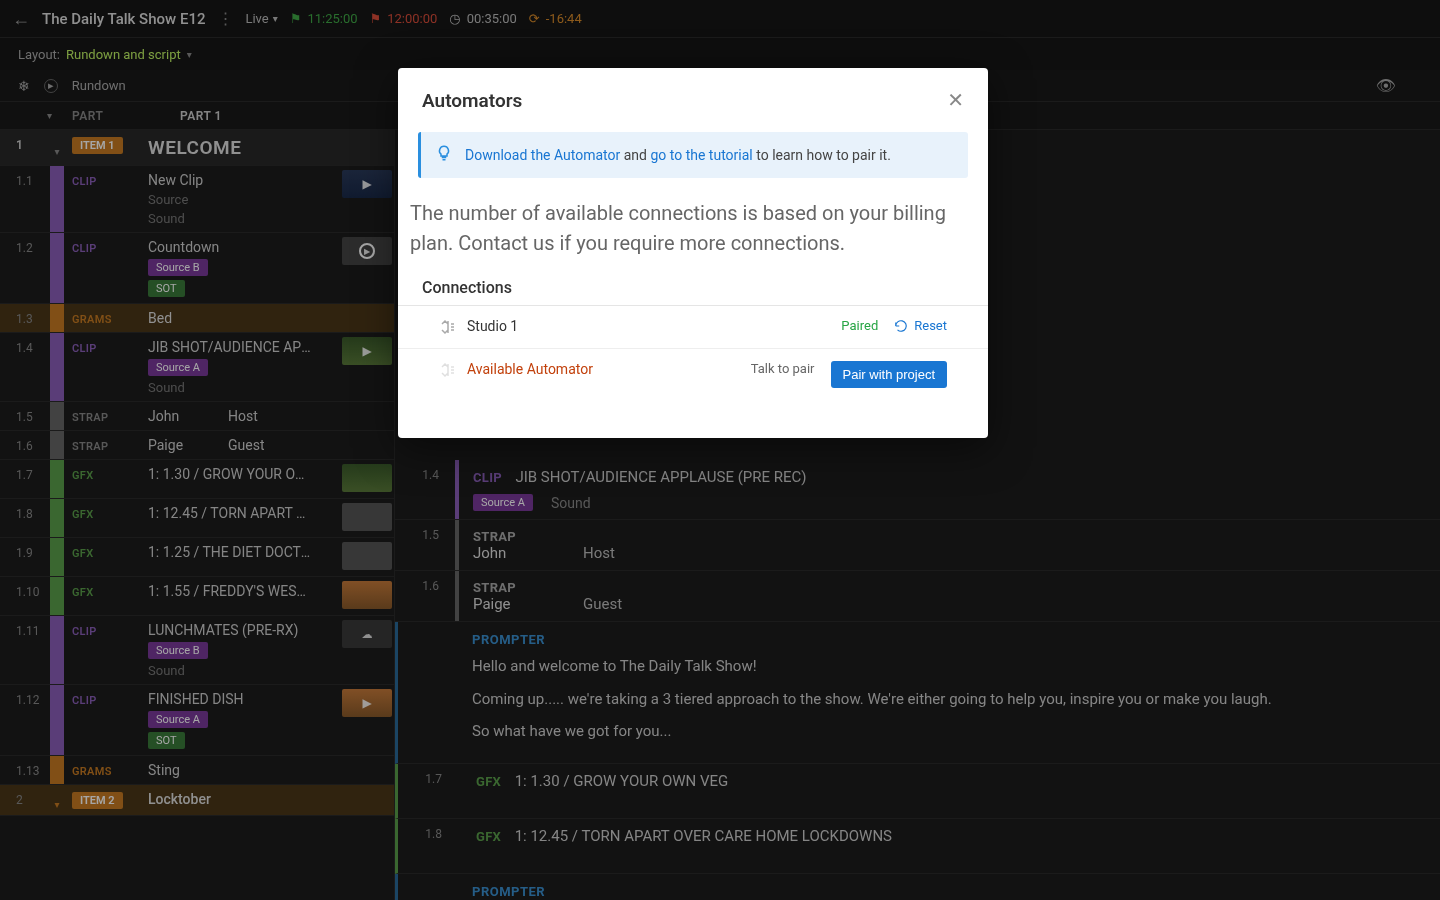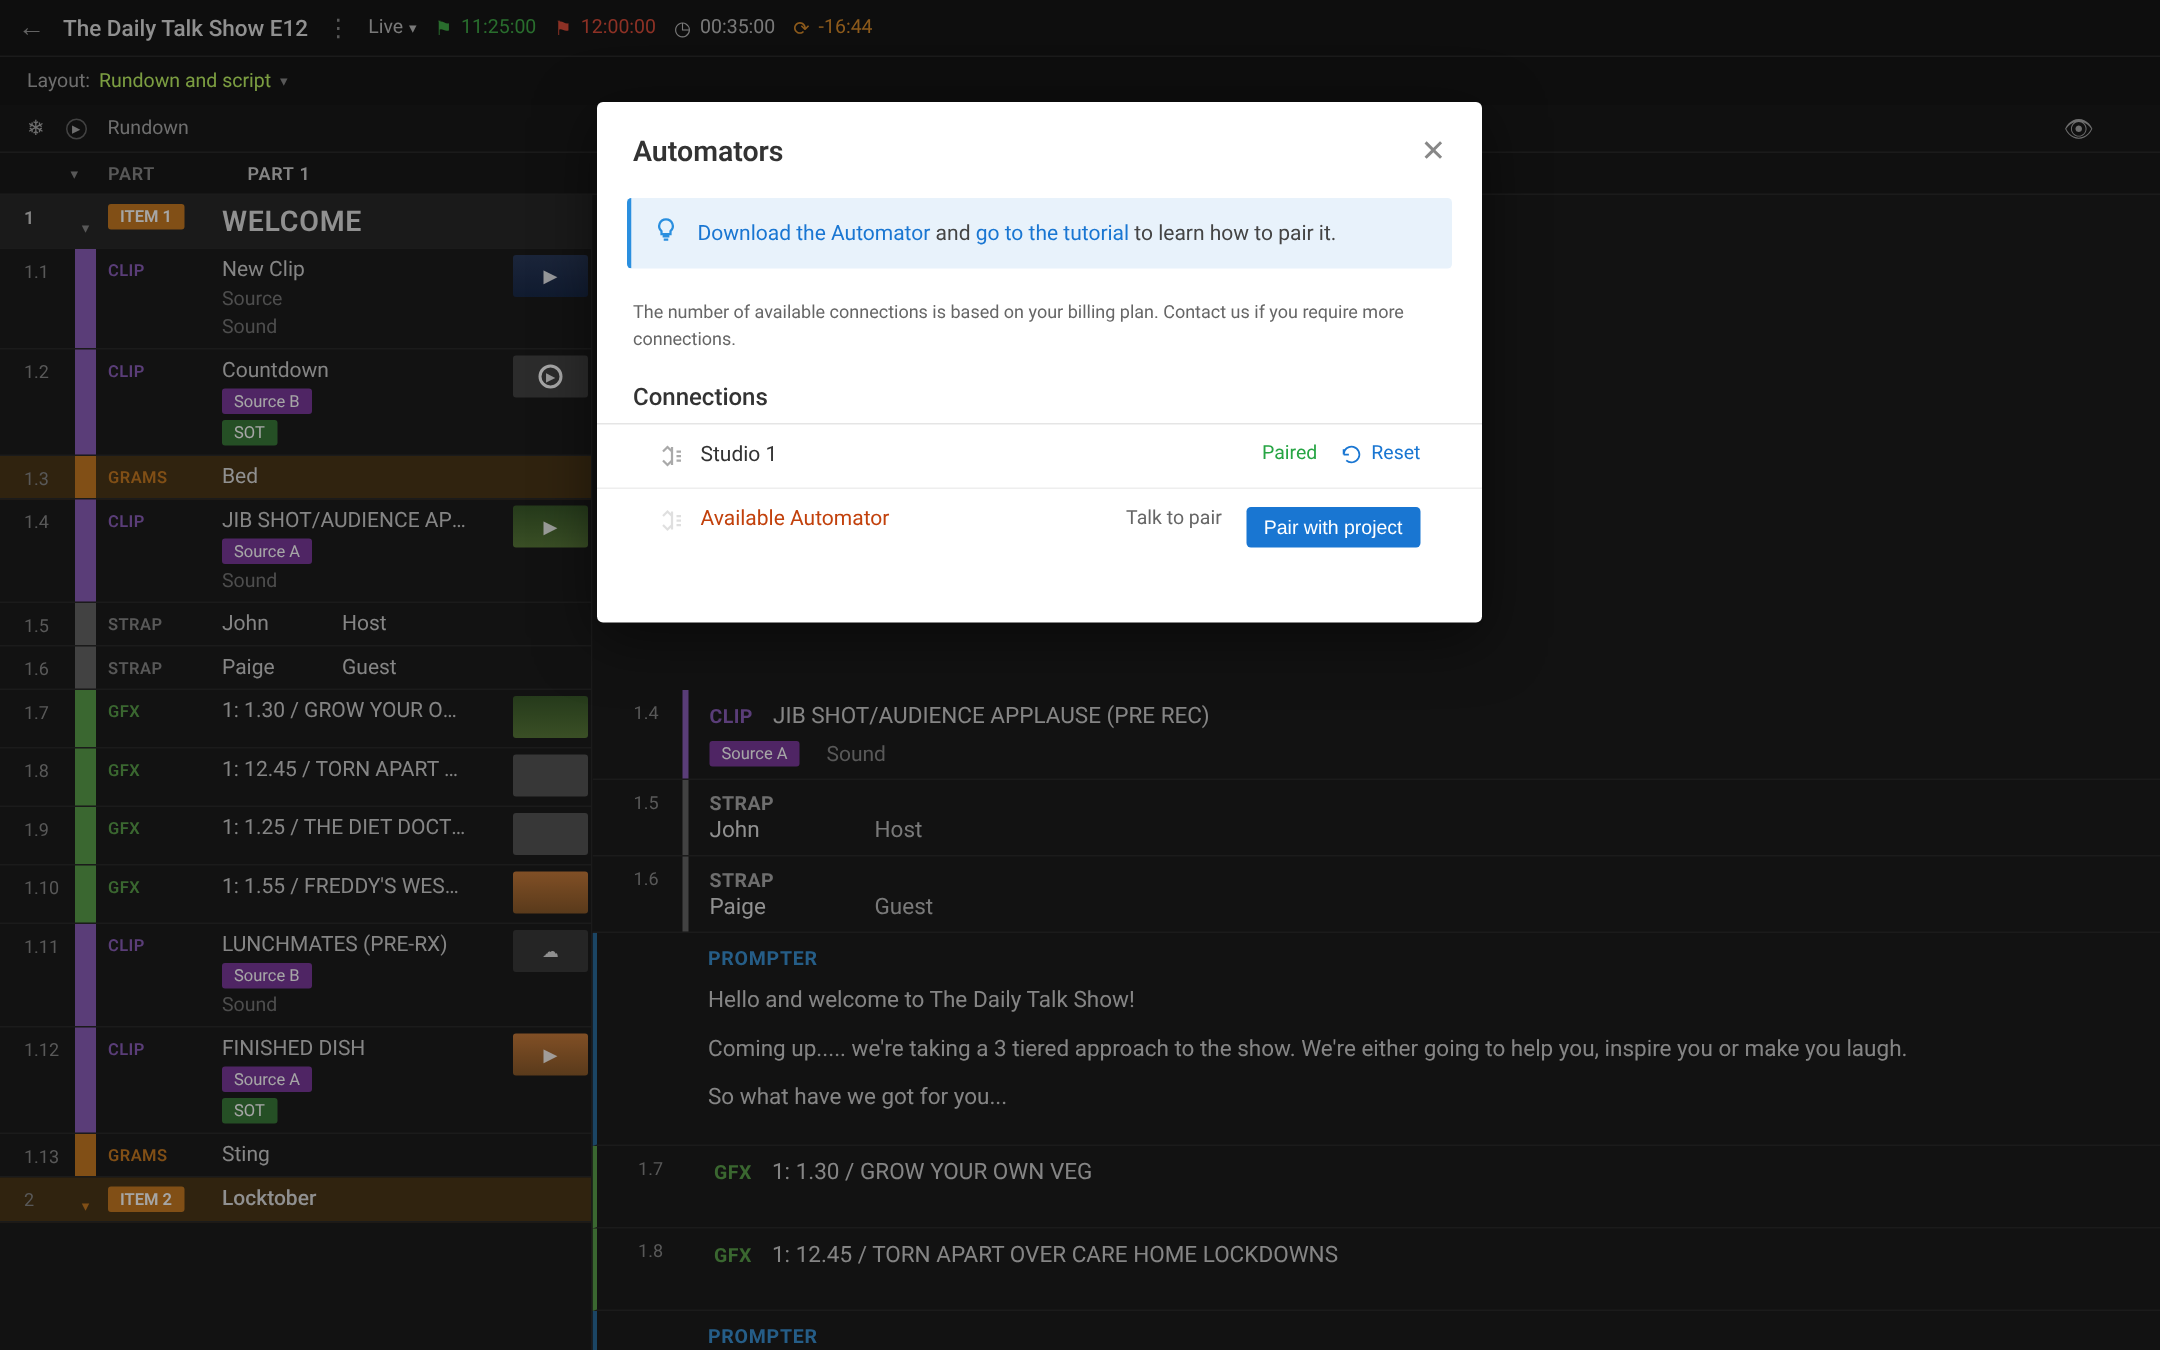--- a/index.html
+++ b/index.html
@@ -71,21 +71,21 @@
       height: 28px;
       display: flex;
       align-items: center;
       gap: 12px;
       background: #1a1a1a;
       border-bottom: 1px solid #2a2a2a;
       font-size: 12px;
     }
     .part-header .chev { width: 60px; text-align: right; padding-right: 8px; font-size: 10px; color:#888;}
     .part-header .lbl { color: #888; font-weight: 600; width: 80px; letter-spacing:0.5px;}
-    .part-header .name { color: #ccc; font-weight: 600; letter-spacing:0.5px; margin-left:1px;}
+    .part-header .name { color: #ccc; font-weight: 600; letter-spacing:0.5px; margin-left:16px;}
     
     .content { display: flex; height: calc(900px - 38px - 32px - 32px - 28px); }
     .left { width: 395px; border-right: 1px solid #2a2a2a; overflow: hidden; background:#1c1c1c;}
     .right { flex: 1; overflow: hidden; background:#1c1c1c; padding-top: 330px;}
     
     .row {
       display: flex;
       align-items: flex-start;
       border-bottom: 1px solid #2a2a2a;
       position: relative;
@@ -254,22 +254,22 @@
       font-size: 14px;
       color: #444;
     }
     .info-box .bulb {
       color: #2a8fdf;
       font-size: 18px;
       flex-shrink: 0;
     }
     .info-box a { color: #1976d2; text-decoration: none; }
     .plan-text {
-      padding: 12px 24px 4px;
-      font-size: 12px;
+      padding: 12px 12px 4px;
+      font-size: 20px;
       color: #666;
       line-height: 1.5;
     }
     .conn-header {
       padding: 16px 24px 8px;
       font-size: 16px;
       font-weight: 500;
       color: #333;
       border-bottom: 1px solid #e5e5e5;
     }

